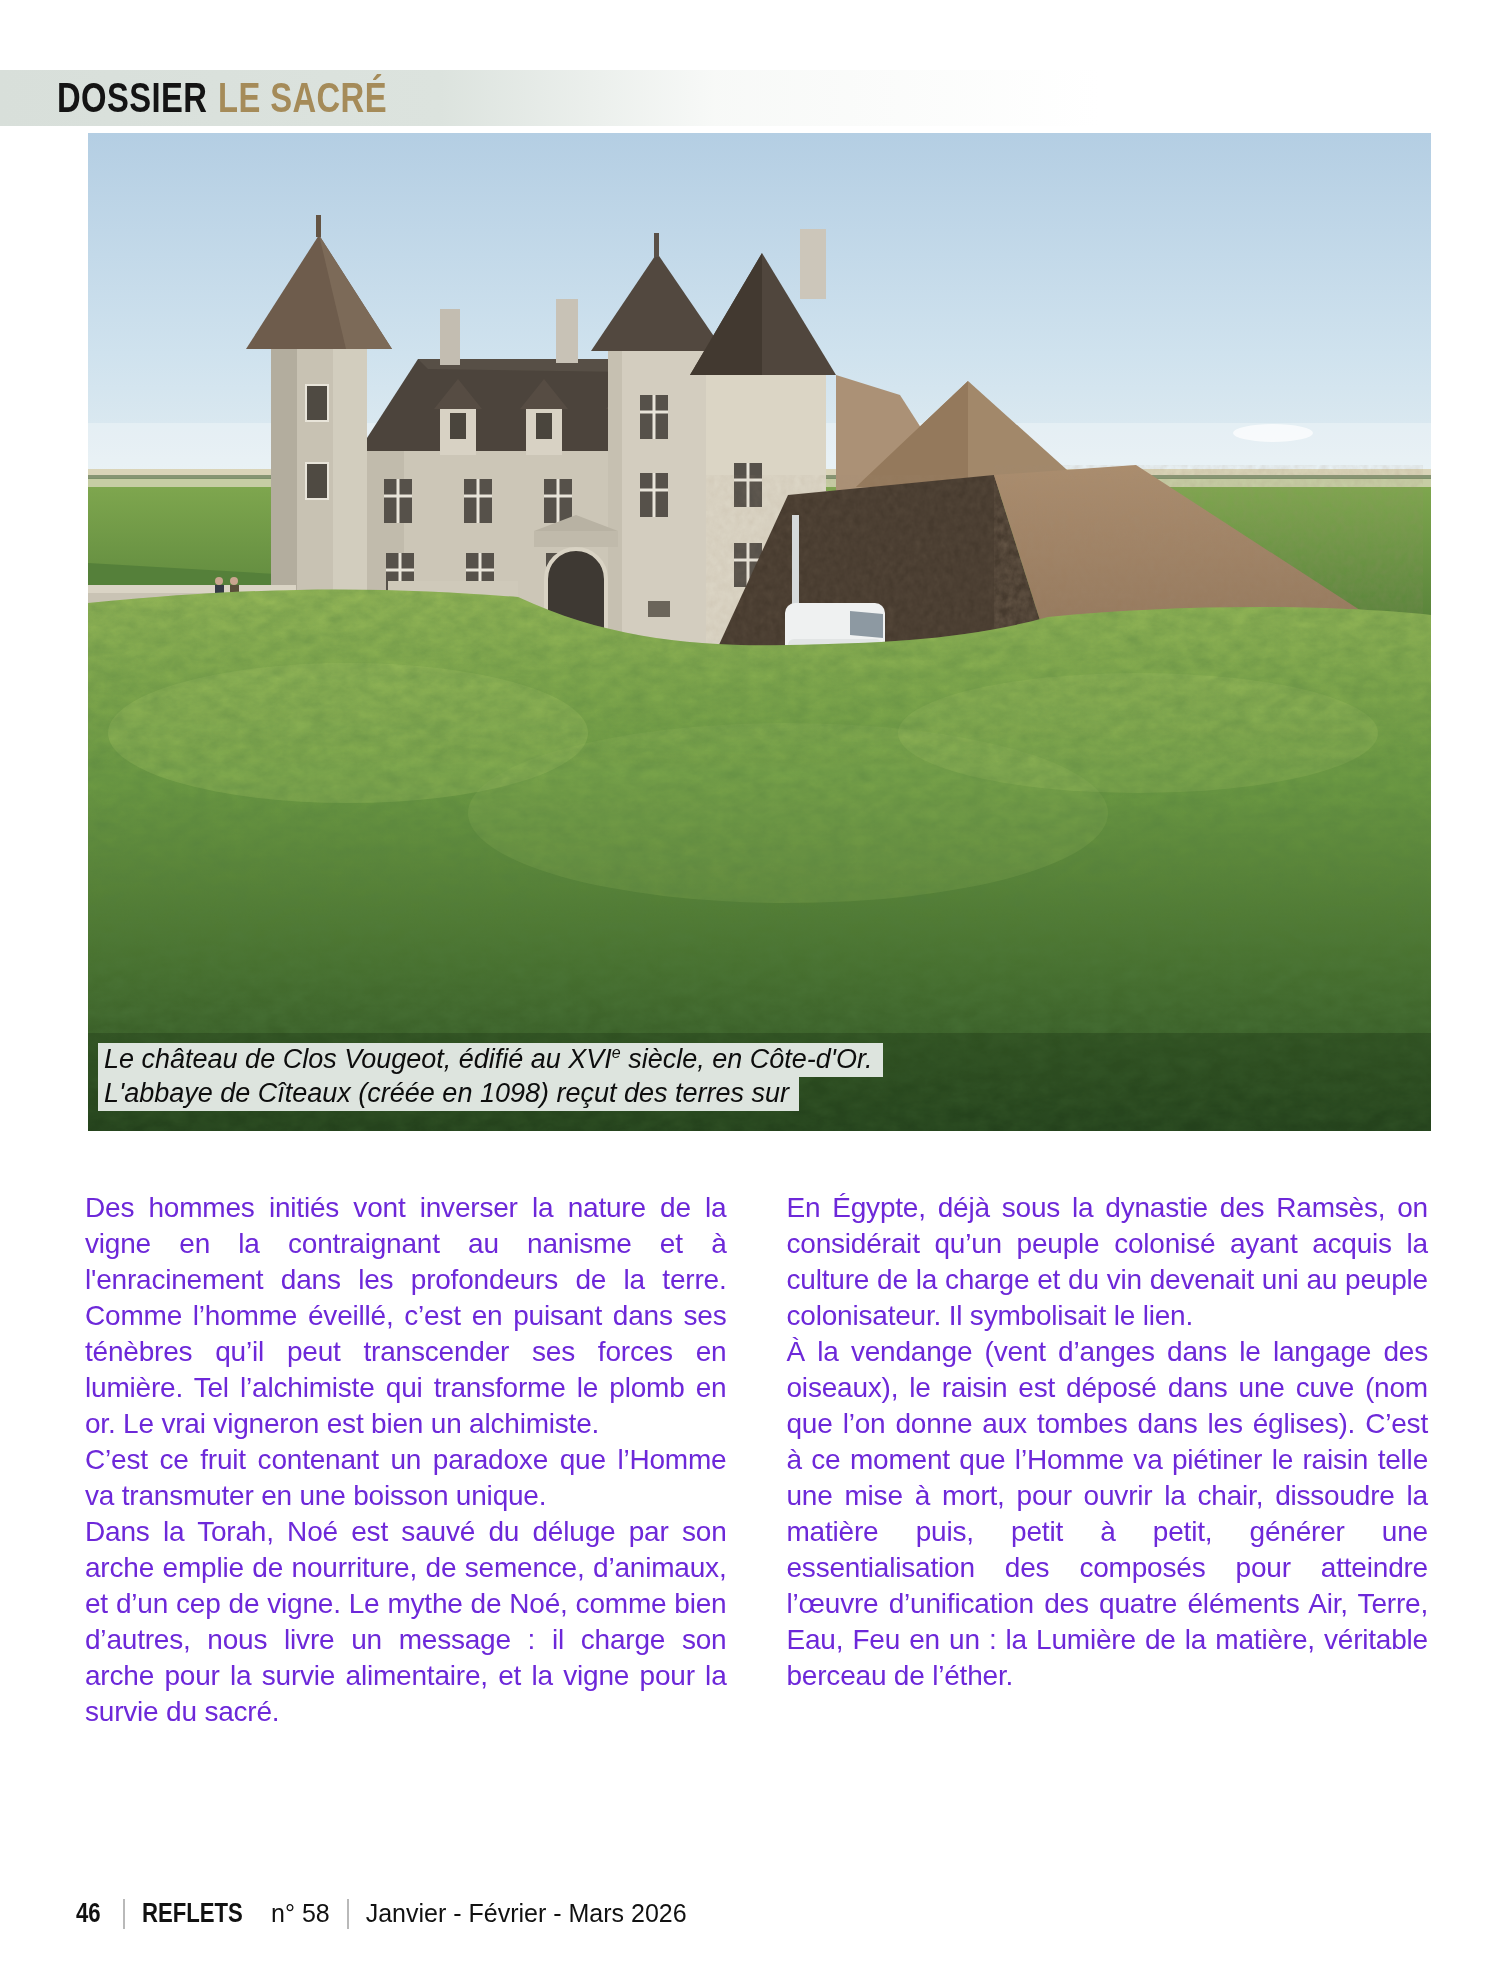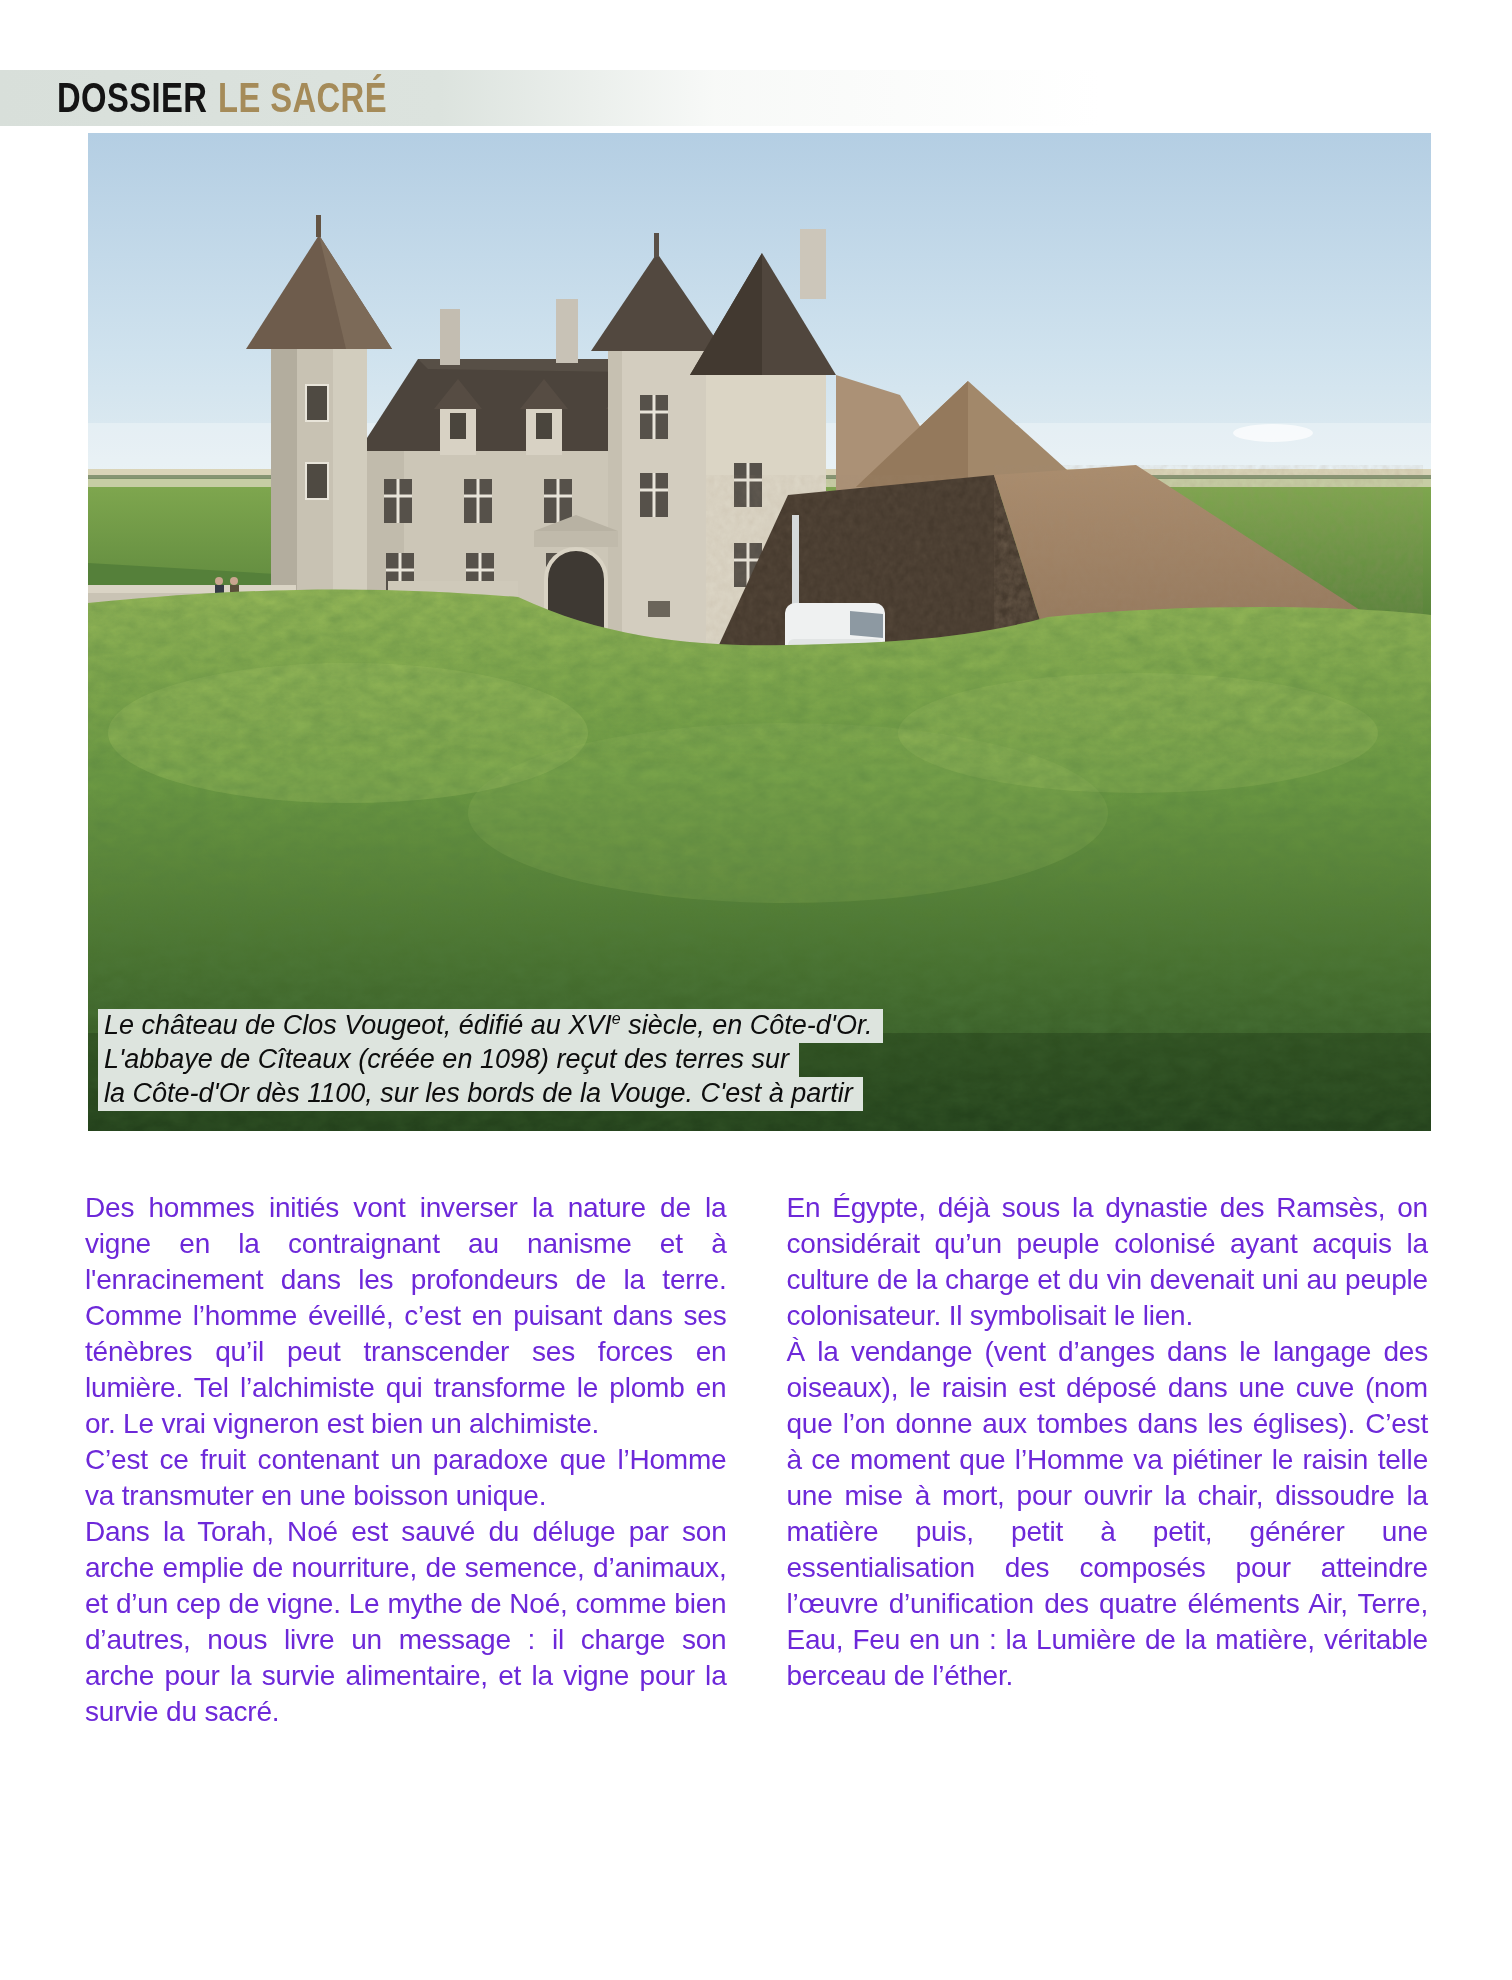--- a/index.html
+++ b/index.html
@@ -205,30 +205,37 @@
         <ellipse cx="700" cy="680" rx="320" ry="90" fill="#9cbb5e" opacity="0.22"></ellipse>
         <ellipse cx="1050" cy="600" rx="240" ry="60" fill="#b2cc6e" opacity="0.20"></ellipse>
         <rect x="0" y="450" width="1343" height="548" filter="url(#leaf)" opacity="0.55"></rect>
         <rect x="0" y="900" width="1343" height="98" fill="#16300f" opacity="0.30"></rect>
       </g>
     </svg>
 
     <figcaption class="caption">
       <span class="cap-line"><span>Le château de Clos Vougeot, édifié au XVI</span><sup>e</sup><span> siècle, en Côte-d'Or.</span></span>
       <span class="cap-line">L'abbaye de Cîteaux (créée en 1098) reçut des terres sur</span>
-      <span class="cap-line">la Côte-d'Or dès 1100, sur les bords de la Vouge. C'est à partir</span>
     </figcaption>
   </figure>
 
   <main class="article">
     <div class="col">
       <p>Des hommes initiés vont inverser la nature de la vigne en la contraignant au nanisme et à l'enracinement dans les profondeurs de la terre. Comme l’homme éveillé, c’est en puisant dans ses ténèbres qu’il peut transcender ses forces en lumière. Tel l’alchimiste qui transforme le plomb en or. Le vrai vigneron est bien un alchimiste.</p>
       <p>C’est ce fruit contenant un paradoxe que l’Homme va transmuter en une boisson unique.</p>
       <p>Dans la Torah, Noé est sauvé du déluge par son arche emplie de nourriture, de semence, d’animaux, et d’un cep de vigne. Le mythe de Noé, comme bien d’autres, nous livre un message : il charge son arche pour la survie alimentaire, et la vigne pour la survie du sacré.</p>
     </div>
     <div class="col">
       <p>En Égypte, déjà sous la dynastie des Ramsès, on considérait qu’un peuple colonisé ayant acquis la culture de la charge et du vin devenait uni au peuple colonisateur. Il symbolisait le lien.</p>
       <p>À la vendange (vent d’anges dans le langage des oiseaux), le raisin est déposé dans une cuve (nom que l’on donne aux tombes dans les églises). C’est à ce moment que l’Homme va piétiner le raisin telle une mise à mort, pour ouvrir la chair, dissoudre la matière puis, petit à petit, générer une essentialisation des composés pour atteindre l’œuvre d’unification des quatre éléments Air, Terre, Eau, Feu en un : la Lumière de la matière, véritable berceau de l’éther.</p>
     </div>
   </main>
 
+  <footer class="pagefoot">
+    <span class="cond">46</span>
+    <span class="sep"></span>
+    <span class="cond">REFLETS</span>
+    <span class="issue">n° 58</span>
+    <span class="sep"></span>
+    <span class="date">Janvier - Février - Mars 2026</span>
+  </footer>
 
 </div>
 
 </body></html>

